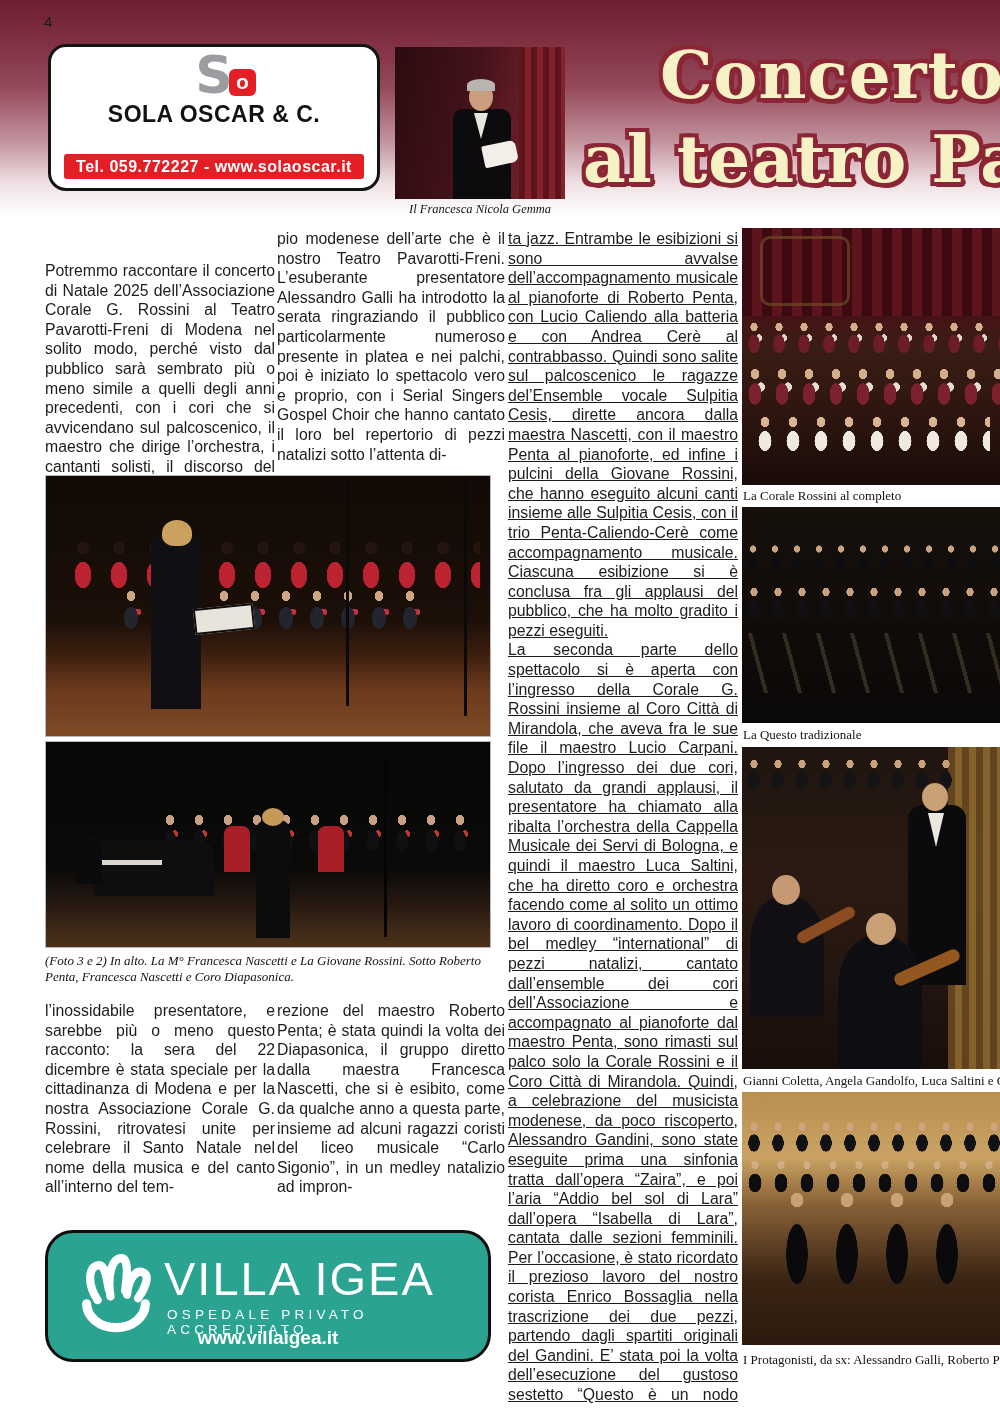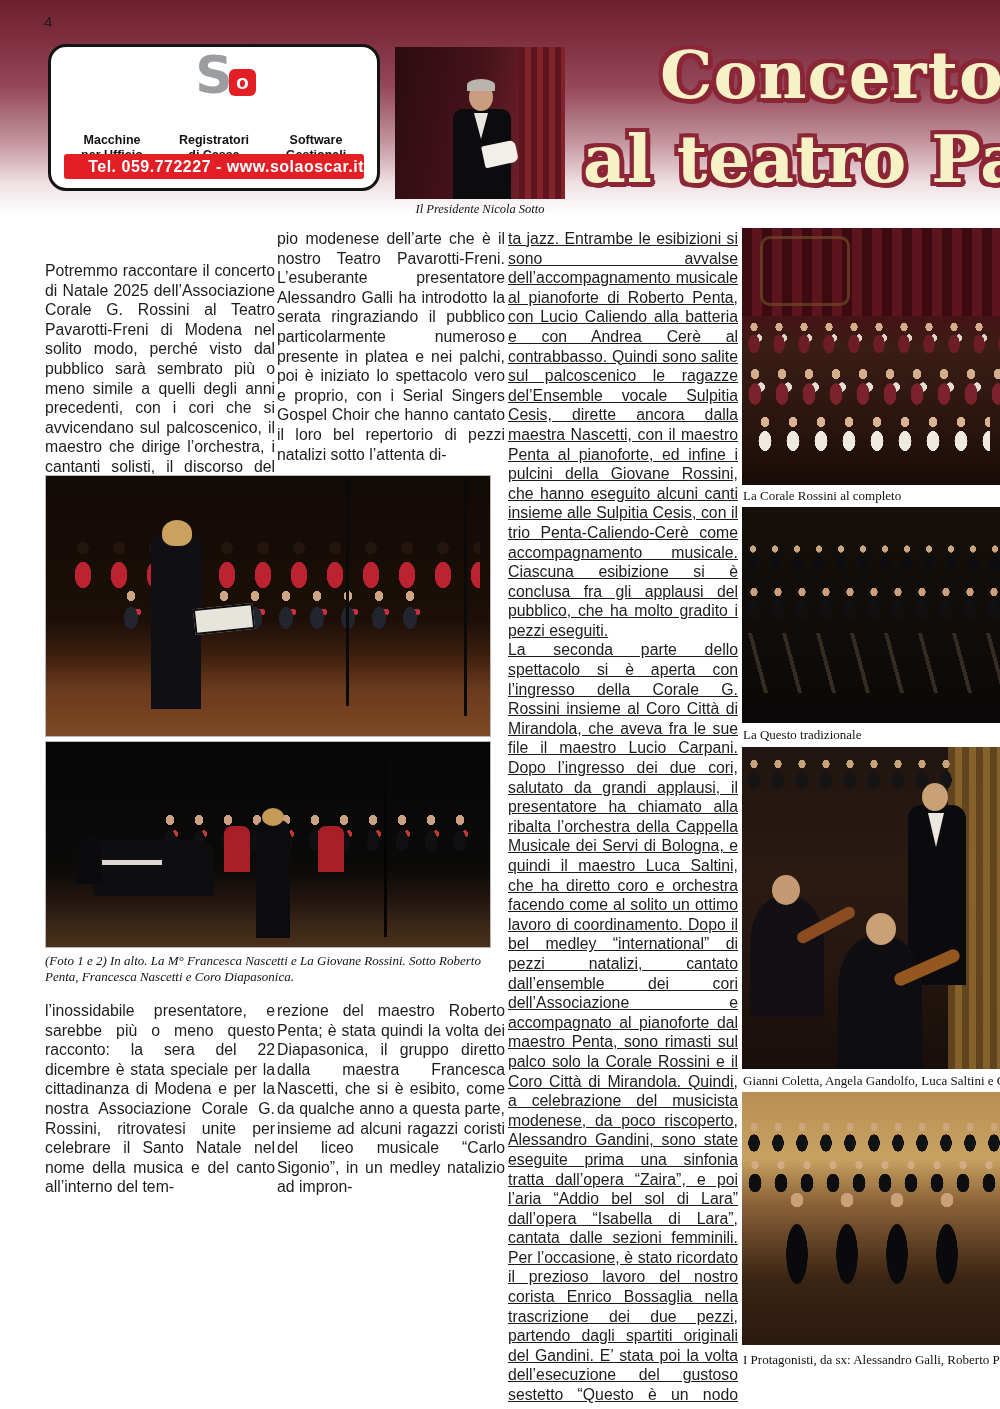--- a/index.html
+++ b/index.html
@@ -42,21 +42,21 @@
     background:#e31e24; border-radius:6px; color:#ffffff; font-weight:bold;
     font-size:21px; line-height:25px; text-align:center;
   }
   .sola-name { position:absolute; top:54px; width:100%; text-align:center;
     font-weight:bold; font-size:23px; letter-spacing:0.5px; color:#111; }
   .sola-services { position:absolute; top:86px; left:10px; right:10px; display:flex; }
   .sola-services > div { flex:1; text-align:center; font-weight:bold; font-size:12.5px; line-height:15px; color:#111; }
   .sola-telbar {
     position:absolute; left:13px; right:13px; bottom:9px; height:25px;
     background:#e31e24; border-radius:3px; color:#ffffff; font-weight:bold;
-    font-size:16px; line-height:25px; text-align:right; letter-spacing:0.5px;
+    font-size:16px; line-height:25px; text-align:center; letter-spacing:0.5px;
   }
 
   
   .photo { position:absolute; overflow:hidden; }
   .crowd { position:absolute; background-repeat:repeat-x; }
 
   
   .photo-president { left:395px; top:47px; width:170px; height:152px;
     background:linear-gradient(100deg,#2a0c10 0%,#45121a 45%,#6b1f28 75%,#801d22 100%); }
   .pres-curtain { position:absolute; right:0; top:0; width:46px; height:100%;
@@ -220,46 +220,33 @@
   <div class="masthead-gradient"></div>
   <div class="page-number">4</div>
   <div class="headline line1">Concerto</div>
   <div class="headline line2">al teatro Pava</div>
 
   <div class="ad-sola">
     <div class="sola-logo">
       <span class="s">S</span>
       <span class="obox">o</span>
     </div>
-    <div class="sola-services">
-      <div>
-        <div>Macchine</div>
-        <div>per Ufficio</div>
-      </div>
-      <div>
-        <div>Registratori</div>
-        <div>di Cassa</div>
-      </div>
-      <div>
-        <div>Software</div>
-        <div>Gestionali</div>
-      </div>
-    </div>
+    <div class="sola-name">SOLA OSCAR &amp; C.</div>
     <div class="sola-telbar">Tel. 059.772227 - www.solaoscar.it</div>
   </div>
 
   <div class="photo photo-president">
     <div class="pres-curtain"></div>
     <div class="pres-body"></div>
     <div class="pres-shirt"></div>
     <div class="pres-head"></div>
     <div class="pres-hair"></div>
     <div class="pres-book"></div>
   </div>
-  <div class="caption-president">Il Presidente Nicola Sotto</div>
+  <div class="caption-president">Il Francesca Nicola Gemma</div>
 
   <div class="coltext col1-top">
     <p lang="it">Potremmo raccontare il concerto di Natale 2025 dell’Associazione Corale G. Rossini al Teatro Pavarotti-Freni di Modena nel solito modo, perché visto dal pubblico sarà sembrato più o meno simile a quelli degli anni precedenti, con i cori che si avvicendano sul palcoscenico, il maestro che dirige l’orchestra, i cantanti solisti, il discorso del presidente, e naturalmente</p>
   </div>
   <div class="coltext col2-top">
     <p lang="it">pio modenese dell’arte che è il nostro Teatro Pavarotti-Freni. L’esuberante presentatore Alessandro Galli ha introdotto la serata ringraziando il pubblico particolarmente numeroso presente in platea e nei palchi, poi è iniziato lo spettacolo vero e proprio, con i Serial Singers Gospel Choir che hanno cantato il loro bel repertorio di pezzi natalizi sotto l’attenta di-</p>
   </div>
   <div class="coltext col3">
     <p lang="it">ta jazz. Entrambe le esibizioni si sono avvalse dell’accompagnamento musicale al pianoforte di Roberto Penta, con Lucio Caliendo alla batteria e con Andrea Cerè al contrabbasso. Quindi sono salite sul palcoscenico le ragazze del’Ensemble vocale Sulpitia Cesis, dirette ancora dalla maestra Nascetti, con il maestro Penta al pianoforte, ed infine i pulcini della Giovane Rossini, che hanno eseguito alcuni canti insieme alle Sulpitia Cesis, con il trio Penta-Caliendo-Cerè come accompagnamento musicale. Ciascuna esibizione si è conclusa fra gli applausi del pubblico, che ha molto gradito i pezzi eseguiti.</p>
     <p lang="it">La seconda parte dello spettacolo si è aperta con l’ingresso della Corale G. Rossini insieme al Coro Città di Mirandola, che aveva fra le sue file il maestro Lucio Carpani. Dopo l’ingresso dei due cori, salutato da grandi applausi, il presentatore ha chiamato alla ribalta l’orchestra della Cappella Musicale dei Servi di Bologna, e quindi il maestro Luca Saltini, che ha diretto coro e orchestra facendo come al solito un ottimo lavoro di coordinamento. Dopo il bel medley “international” di pezzi natalizi, cantato dall’ensemble dei cori dell’Associazione e accompagnato al pianoforte dal maestro Penta, sono rimasti sul palco solo la Corale Rossini e il Coro Città di Mirandola. Quindi, a celebrazione del musicista modenese, da poco riscoperto, Alessandro Gandini, sono state eseguite prima una sinfonia tratta dall’opera “Zaira”, e poi l’aria “Addio bel sol di Lara” dall’opera “Isabella di Lara”, cantata dalle sezioni femminili. Per l’occasione, è stato ricordato il prezioso lavoro del nostro corista Enrico Bossaglia nella trascrizione dei due pezzi, partendo dagli spartiti originali del Gandini. E’ stata poi la volta dell’esecuzione del gustoso sestetto “Questo è un nodo avviluppato” dalla</p>
@@ -280,21 +267,21 @@
     <div class="p2-red1"></div>
     <div class="p2-red2"></div>
     <div class="p2-piano"></div>
     <div class="p2-keys"></div>
     <div class="p2-pianist"></div>
     <div class="p2-conductor"></div>
     <div class="p2-cond-hair"></div>
     <div class="p2-mic"></div>
   </div>
 
-  <div class="caption-photos">(Foto 1 e 2) In alto. La M° Francesca Nascetti e La Giovane Rossini. Sotto Roberto Penta, Francesca Nascetti e Coro Diapasonica.</div>
+  <div class="caption-photos">(Foto 3 e 2) In alto. La M° Francesca Nascetti e La Giovane Rossini. Sotto Roberto Penta, Francesca Nascetti e Coro Diapasonica.</div>
 
   <div class="coltext col1-bot">
     <p lang="it">l’inossidabile presentatore, e sarebbe più o meno questo racconto: la sera del 22 dicembre è stata speciale per la cittadinanza di Modena e per la nostra Associazione Corale G. Rossini, ritrovatesi unite per celebrare il Santo Natale nel nome della musica e del canto all’interno del tem-</p>
   </div>
   <div class="coltext col2-bot">
     <p lang="it">rezione del maestro Roberto Penta; è stata quindi la volta dei Diapasonica, il gruppo diretto dalla maestra Francesca Nascetti, che si è esibito, come da qualche anno a questa parte, insieme ad alcuni ragazzi coristi del liceo musicale “Carlo Sigonio”, in un medley natalizio ad impron-</p>
   </div>
 
   <div class="photo photo-a">
     <div class="pa-curtain"></div>
@@ -327,14 +314,27 @@
   </div>
   <div class="rail-caption cap-c">Gianni Coletta, Angela Gandolfo, Luca Saltini e Coro nel f</div>
 
   <div class="photo photo-d">
     <div class="crowd pd-row1"></div>
     <div class="crowd pd-row2"></div>
     <div class="pd-front"></div>
   </div>
   <div class="rail-caption cap-d">I Protagonisti, da sx: Alessandro Galli, Roberto Penta, Franc</div>
 
+  <div class="ad-villa">
+    <div class="villa-logo">
+      <svg width="92" height="88" viewBox="0 0 100 96">
+        <path d="M18 62 a32 26 0 0 0 64 0" fill="none" stroke="#ffffff" stroke-width="10" stroke-linecap="round"></path>
+        <path d="M30 58 C18 40 20 22 30 20 C38 18 40 34 42 46" fill="none" stroke="#ffffff" stroke-width="9" stroke-linecap="round"></path>
+        <path d="M44 54 C40 30 46 12 56 12 C64 12 62 32 60 48" fill="none" stroke="#ffffff" stroke-width="9" stroke-linecap="round"></path>
+        <path d="M62 52 C64 34 72 24 80 28 C88 32 80 48 74 56" fill="none" stroke="#ffffff" stroke-width="9" stroke-linecap="round"></path>
+      </svg>
+    </div>
+    <div class="villa-title">VILLA IGEA</div>
+    <div class="villa-tagline">OSPEDALE PRIVATO ACCREDITATO</div>
+    <div class="villa-url">www.villaigea.it</div>
+  </div>
 
 </div>
 
 </body></html>

